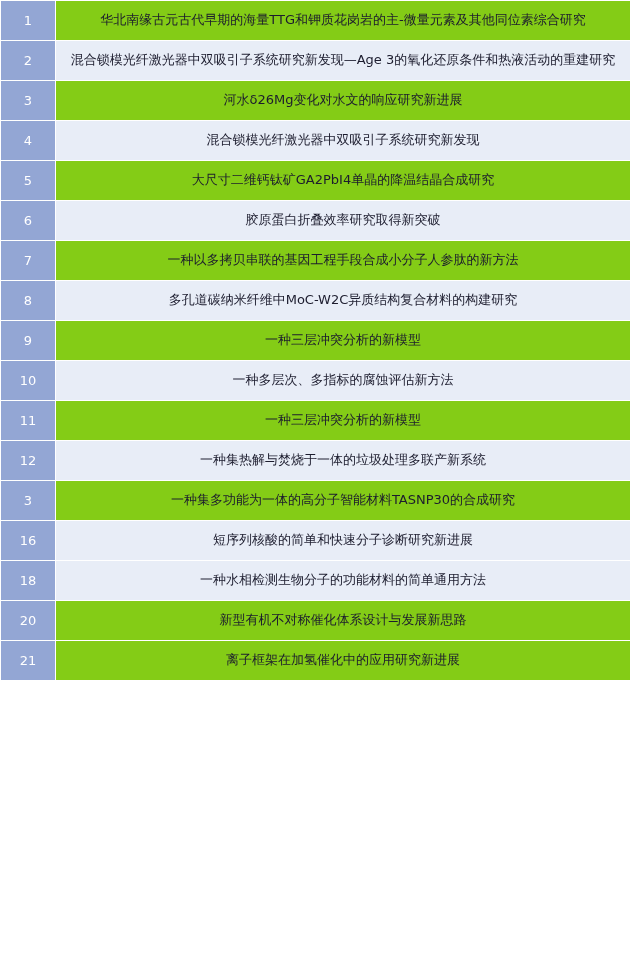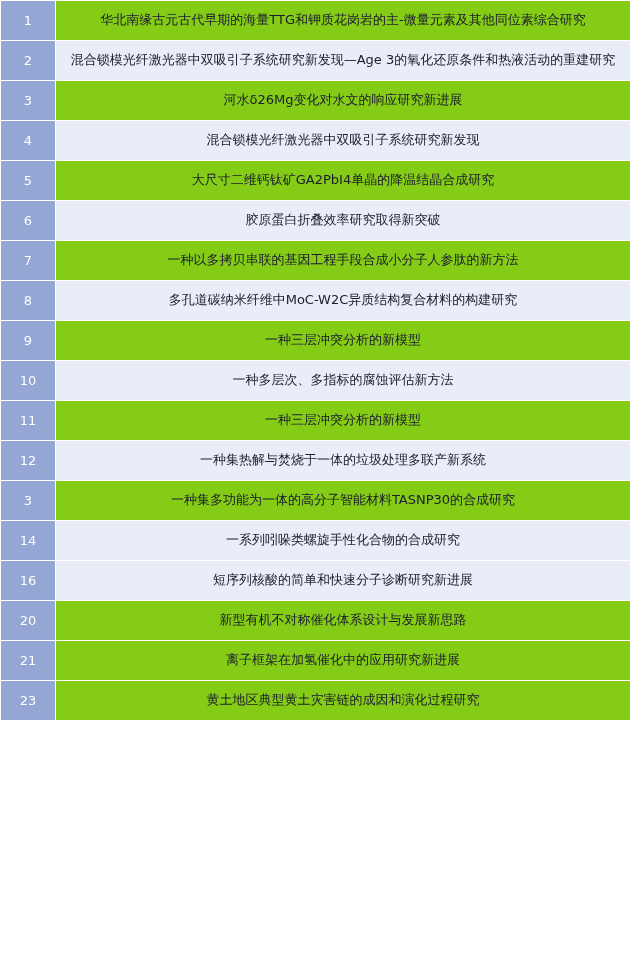--- a/index.html
+++ b/index.html
@@ -99,34 +99,30 @@
       </tr>
       <tr class="row-b">
         <td class="idx-cell">12</td>
         <td class="title-cell">一种集热解与焚烧于一体的垃圾处理多联产新系统</td>
       </tr>
       <tr class="row-a">
         <td class="idx-cell">3</td>
         <td class="title-cell">一种集多功能为一体的高分子智能材料TASNP30的合成研究</td>
       </tr>
       <tr class="row-b">
-        <td class="idx-cell">14</td>
-        <td class="title-cell">一系列吲哚类螺旋手性化合物的合成研究</td>
+        <td class="idx-cell">16</td>
+        <td class="title-cell">短序列核酸的简单和快速分子诊断研究新进展</td>
       </tr>
       <tr class="row-b">
-        <td class="idx-cell">16</td>
-        <td class="title-cell">短序列核酸的简单和快速分子诊断研究新进展</td>
+        <td class="idx-cell">18</td>
+        <td class="title-cell">一种水相检测生物分子的功能材料的简单通用方法</td>
       </tr>
       <tr class="row-a">
         <td class="idx-cell">20</td>
         <td class="title-cell">新型有机不对称催化体系设计与发展新思路</td>
       </tr>
       <tr class="row-a">
         <td class="idx-cell">21</td>
         <td class="title-cell">离子框架在加氢催化中的应用研究新进展</td>
       </tr>
-      <tr class="row-a">
-        <td class="idx-cell">23</td>
-        <td class="title-cell">黄土地区典型黄土灾害链的成因和演化过程研究</td>
-      </tr>
     </tbody>
   </table>
 </div>
 
 </body></html>

